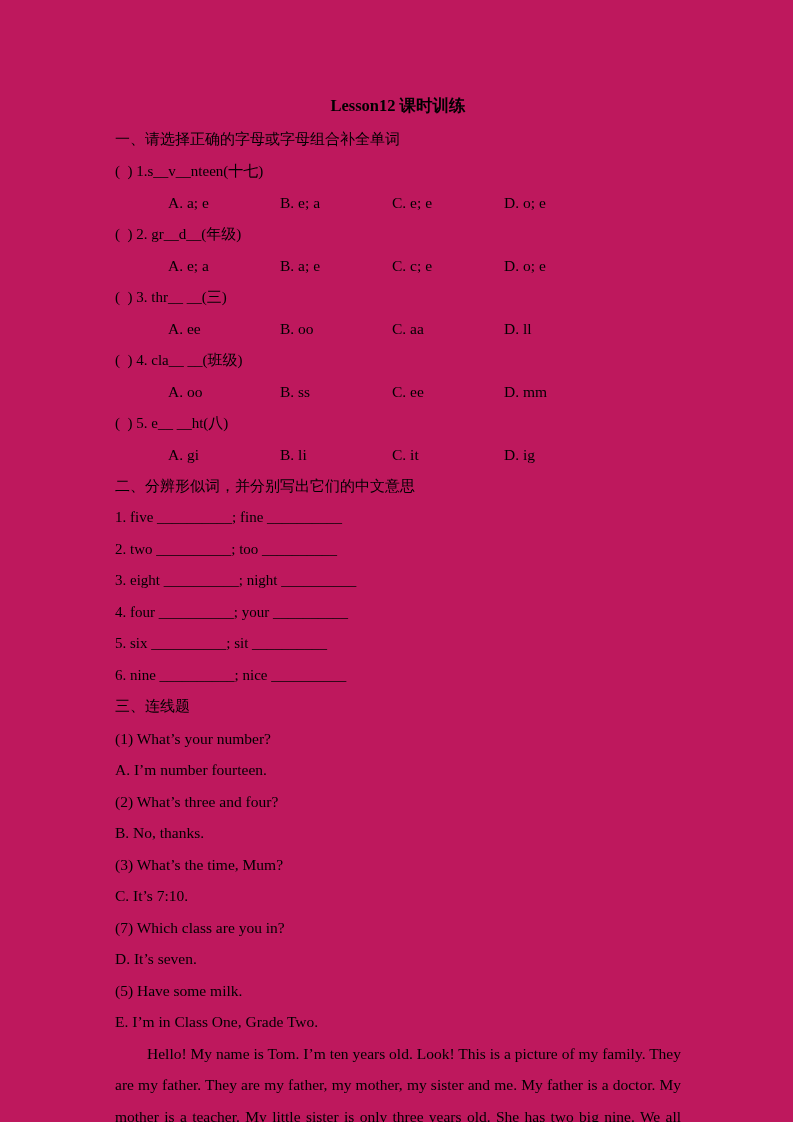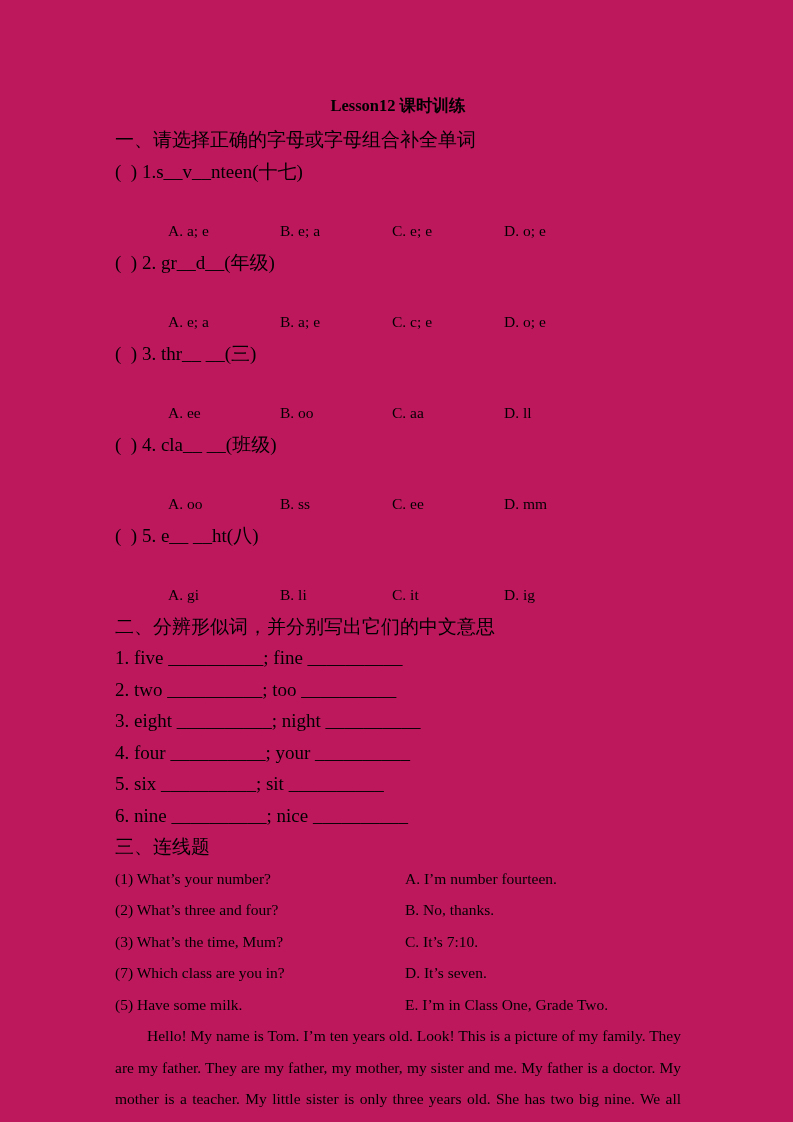--- a/index.html
+++ b/index.html
@@ -25,37 +25,37 @@
     width: 566px;
   }
   .doc-title {
     font-size: 16.5px;
     font-weight: bold;
     text-align: center;
     line-height: 24px;
     margin-bottom: 6px;
   }
   .line {
-    font-size: 19px;
+    font-size: 15px;
     line-height: 31.5px;
     white-space: pre-wrap;
   }
   .options {
     display: flex;
     padding-left: 53px;
   }
   .opt {
     width: 112px;
     font-size: 15.5px;
     line-height: 31.5px;
-    margin-top: 28px;
   }
   .opt:last-child { width: auto; }
   .match {
     display: flex;
+    flex-direction: column;
   }
   .match-left {
     width: 290px;
     font-size: 15.5px;
     line-height: 31.5px;
   }
   .match-right {
     flex: 1;
     font-size: 15.5px;
     line-height: 31.5px;

